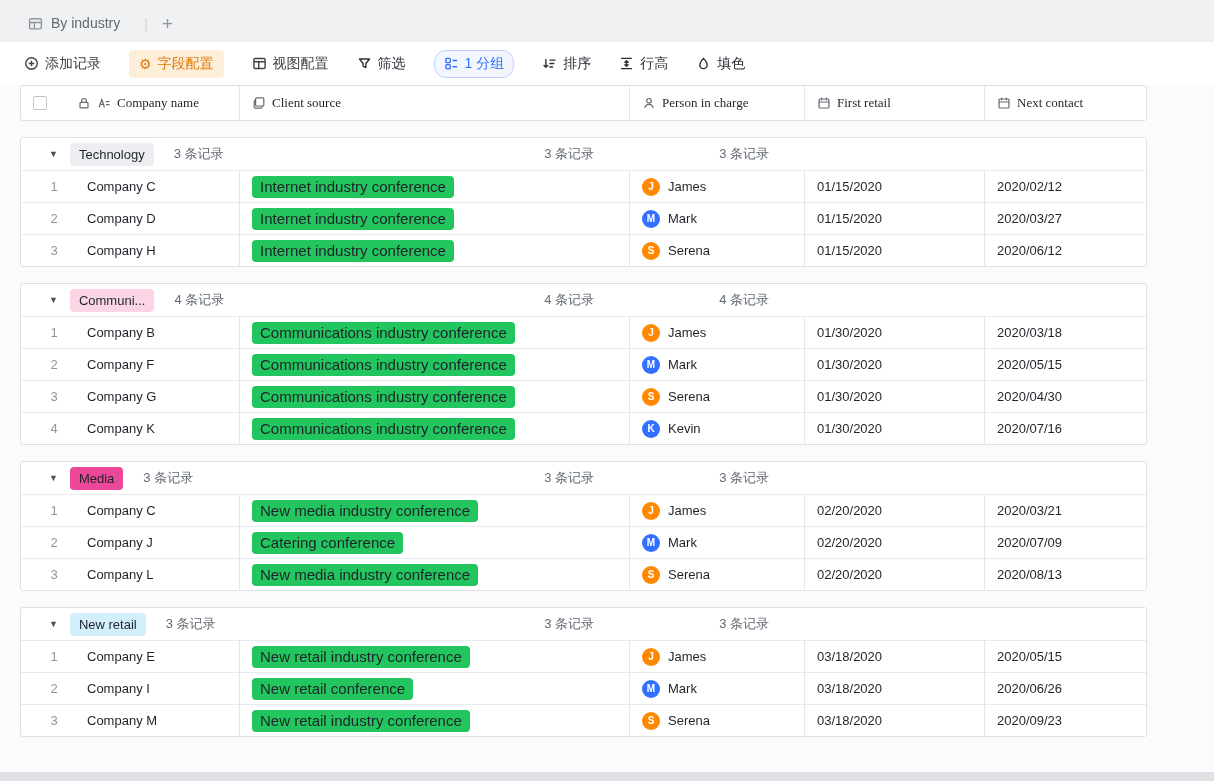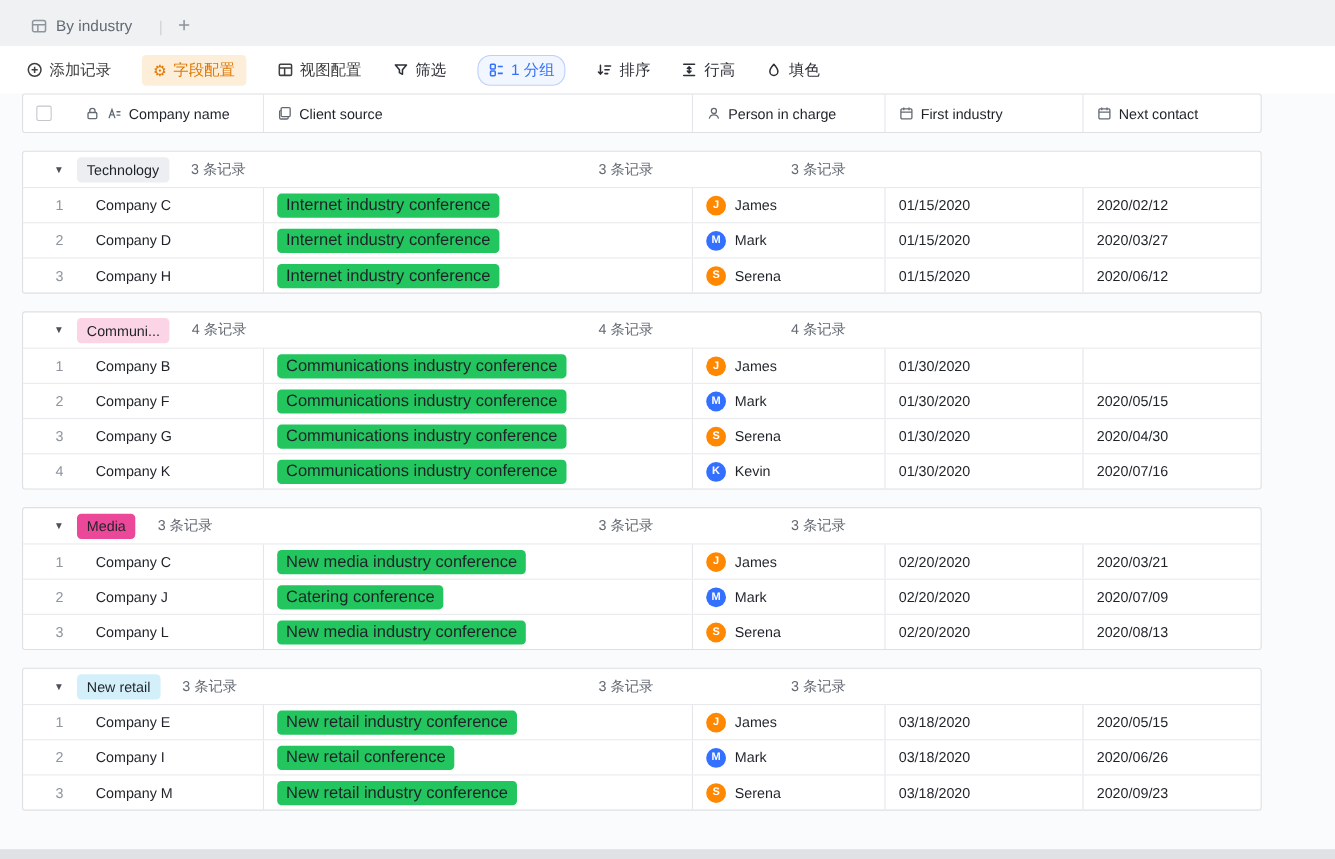--- a/index.html
+++ b/index.html
@@ -67,21 +67,21 @@
   .head-row { height: 34px; }
   .cell {
     display: flex; align-items: center;
     height: 100%; overflow: hidden; white-space: nowrap;
     font-size: 13px;
   }
   .bordered > .cell:not(.last) { border-right: 1px solid #e5e6eb; }
   .rows .row { border-top: 1px solid #e8eaed; }
 
   
-  .head-row .cell { color: #1f2329; padding-left: 12px; gap: 6px; }
+  .head-row .cell { color: #1f2329; padding-left: 12px; gap: 6px; font-family: Liberation Serif, serif; }
   .head-row .cell .ficon { color: #646a73; display: flex; align-items: center; }
   .checkbox {
     width: 14px; height: 14px;
     border: 1.5px solid #c3c6cb; border-radius: 2px;
     margin-right: 24px; flex: 0 0 auto; cursor: pointer;
   }
 
   
   .group-header .cell { border: none; }
   .gh-first { padding-left: 28px; gap: 0; }
@@ -222,21 +222,21 @@
         </span>
         <span>Person in charge</span>
       </div>
       <div class="cell">
         <span class="ficon">
           <svg width="14" height="14" viewBox="0 0 14 14" fill="none" stroke="currentColor" stroke-width="1.2">
             <rect x="2" y="3" width="10" height="9" rx="1"></rect>
             <path d="M2 6h10M4.6 1.8v2.4M9.4 1.8v2.4"></path>
           </svg>
         </span>
-        <span>First industry</span>
+        <span>First retail</span>
       </div>
       <div class="cell last">
         <span class="ficon">
           <svg width="14" height="14" viewBox="0 0 14 14" fill="none" stroke="currentColor" stroke-width="1.2">
             <rect x="2" y="3" width="10" height="9" rx="1"></rect>
             <path d="M2 6h10M4.6 1.8v2.4M9.4 1.8v2.4"></path>
           </svg>
         </span>
         <span>Next contact</span>
       </div>
@@ -326,20 +326,21 @@
       <span class="company">Company B</span>
     </div>
     <div class="cell c-pad">
       <span class="src-badge">Communications industry conference</span>
     </div>
     <div class="cell c-pad">
       <span class="avatar" style="background: rgb(255, 136, 0);">J</span>
       <span>James</span>
     </div>
     <div class="cell c-pad">01/30/2020</div>
+    <div class="cell c-pad last">2020/03/18</div>
   </div>
 
   <div class="row data-row bordered">
     <div class="cell">
       <span class="row-num">2</span>
       <span class="company">Company F</span>
     </div>
     <div class="cell c-pad">
       <span class="src-badge">Communications industry conference</span>
     </div>

